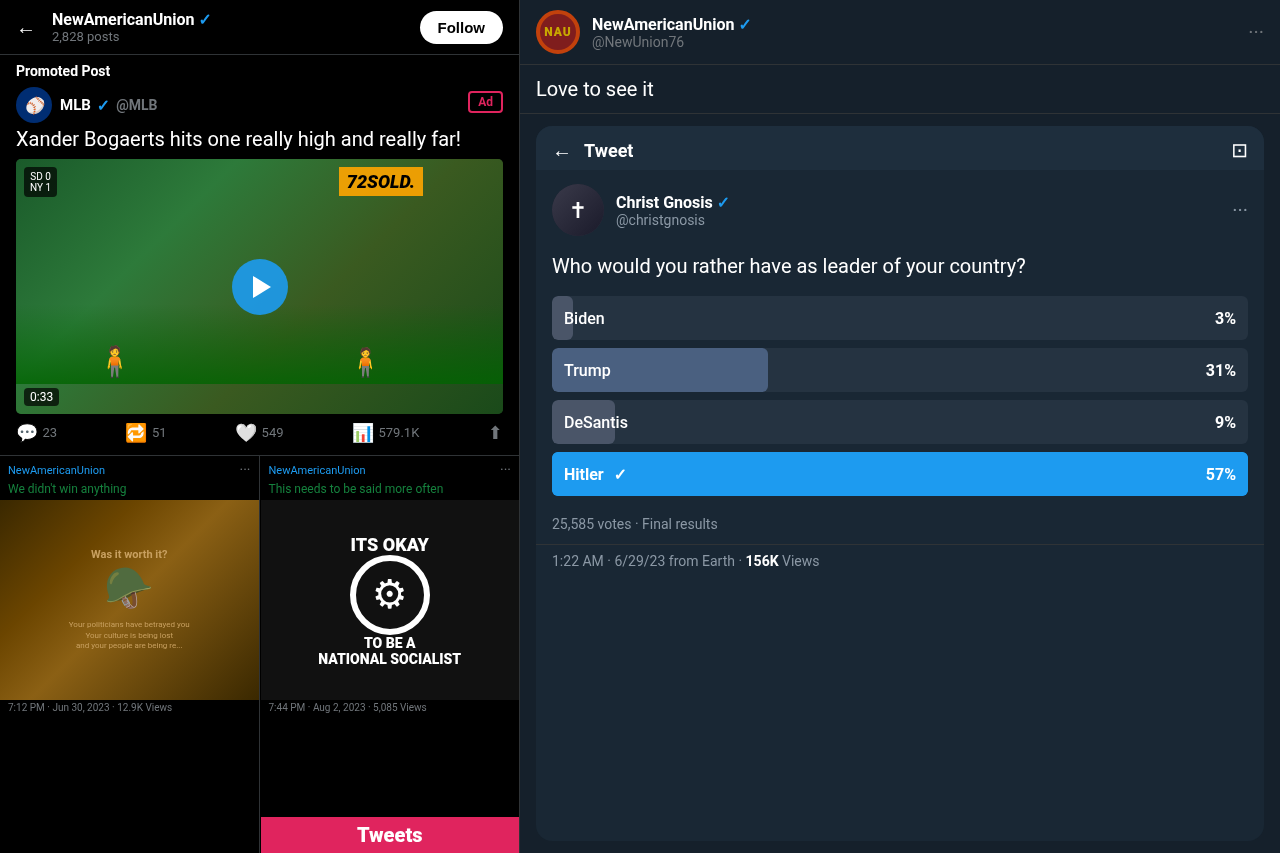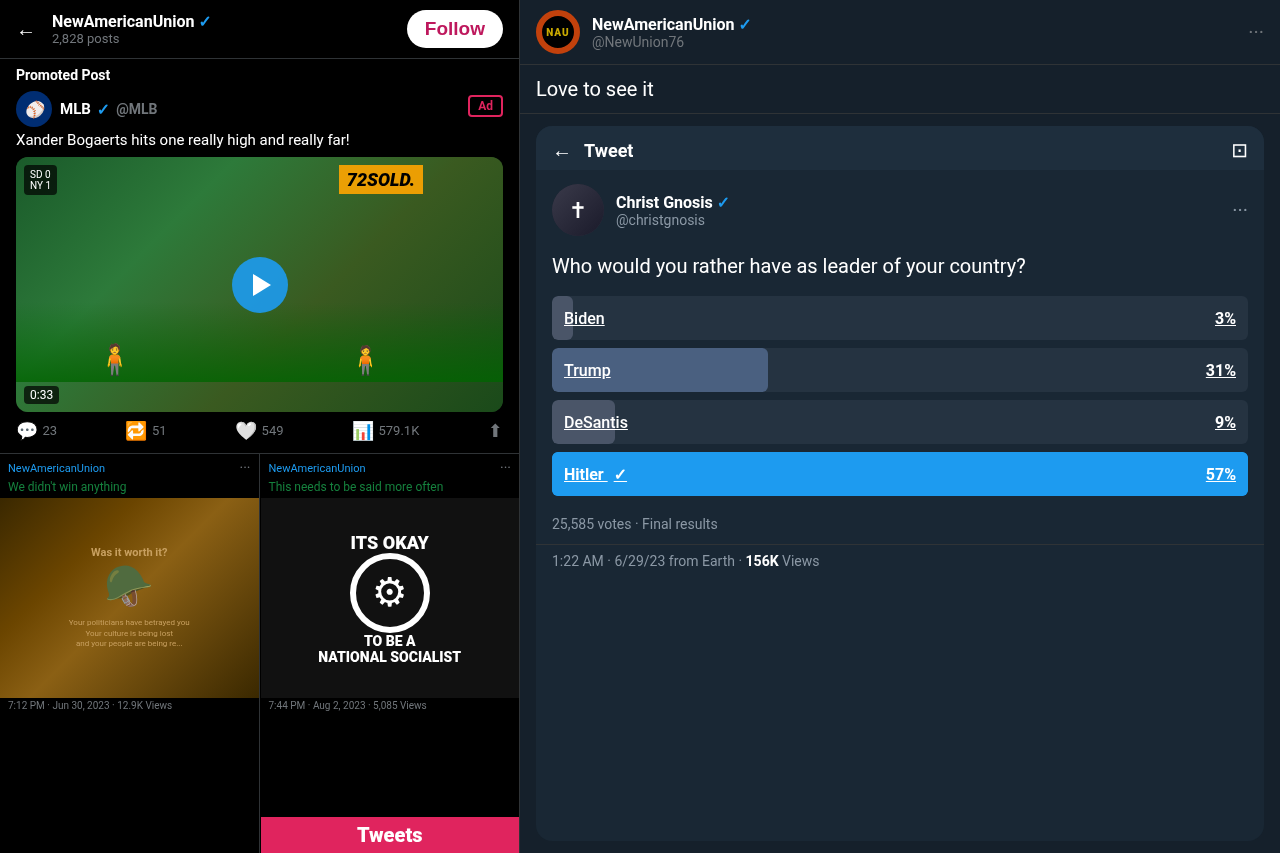--- a/index.html
+++ b/index.html
@@ -49,26 +49,26 @@
     .verified-badge {
       color: #1d9bf0;
       font-size: 16px;
     }
     .profile-posts {
       font-size: 13px;
       color: #71767b;
     }
     .follow-btn {
       background: #fff;
-      color: #be185d;
+      color: #000000;
       border: none;
       border-radius: 20px;
       padding: 8px 18px;
       font-weight: 700;
-      font-size: 19px;
+      font-size: 15px;
       cursor: pointer;
     }
 
     
     .promoted-section {
       border-bottom: 1px solid #2f3336;
     }
     .promoted-label {
       font-size: 14px;
       font-weight: 700;
@@ -120,31 +120,32 @@
     .ad-badge {
       border: 2px solid #e0245e;
       color: #e0245e;
       font-size: 12px;
       font-weight: 700;
       padding: 2px 8px;
       border-radius: 4px;
       margin-top: 4px;
     }
     .ad-tweet-text {
-      font-size: 15px;
+      font-size: 20px;
       margin-bottom: 8px;
       color: #fff;
     }
     .video-container {
       width: 100%;
-      border-radius: 12px;
+      border-radius: 5px;
       overflow: hidden;
       position: relative;
       background: #1a3a1a;
       height: 255px;
+      text-align: center;
     }
     .video-bg {
       width: 100%;
       height: 100%;
       background: linear-gradient(135deg, #1a5a2a 0%, #2d7a3a 30%, #3a5a20 60%, #1a4a1a 100%);
       position: relative;
     }
     .video-overlay-scoreboard {
       position: absolute;
       top: 8px;
@@ -301,28 +302,28 @@
       display: flex;
       align-items: center;
       padding: 10px 16px;
       border-bottom: 1px solid #2f3336;
       gap: 12px;
     }
     .nau-logo {
       width: 44px;
       height: 44px;
       border-radius: 50%;
-      background: #000000;
+      background: #7f1d1d;
       display: flex;
       align-items: center;
       justify-content: center;
-      font-size: 10px;
+      font-size: 12px;
       font-weight: 900;
       color: #c8a800;
-      border: 6px solid #c2410c;
+      border: 4px solid #c2410c;
       letter-spacing: 1px;
     }
     .right-user-info {
       flex: 1;
     }
     .right-name {
       font-size: 16px;
       font-weight: 700;
       display: flex;
       align-items: center;
@@ -424,21 +425,20 @@
     .tweet-question {
       padding: 8px 16px 16px;
       font-size: 20px;
       color: #fff;
       line-height: 1.4;
     }
 
     
     .poll-options {
       padding: 0 16px 8px;
-      text-decoration: underline;
     }
     .poll-option {
       position: relative;
       height: 44px;
       border-radius: 6px;
       margin-bottom: 8px;
       display: flex;
       align-items: center;
       overflow: hidden;
       background: #253341;

